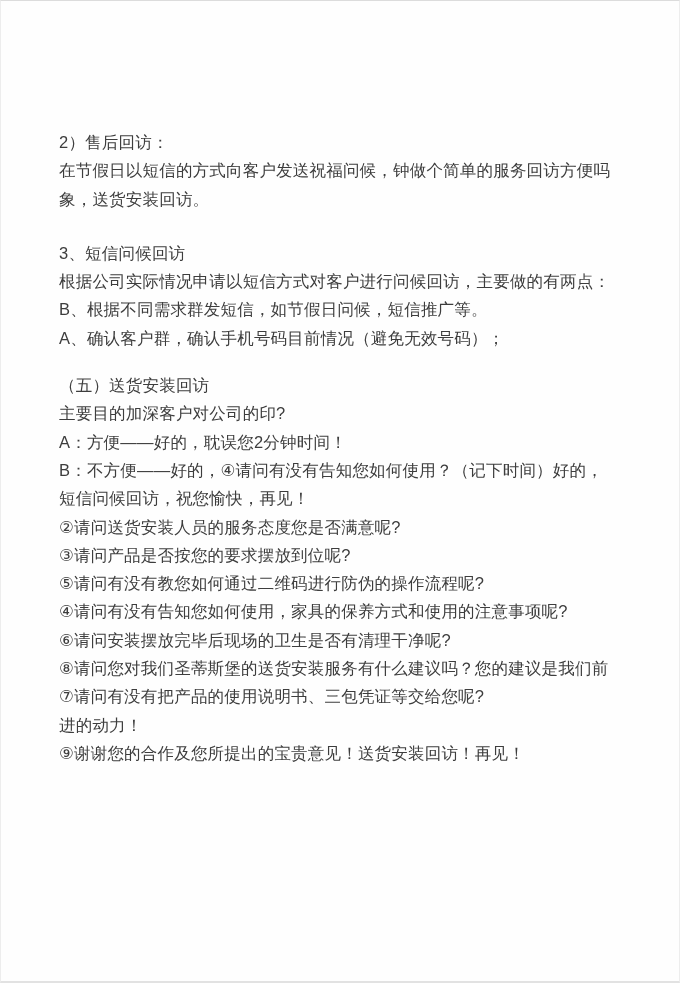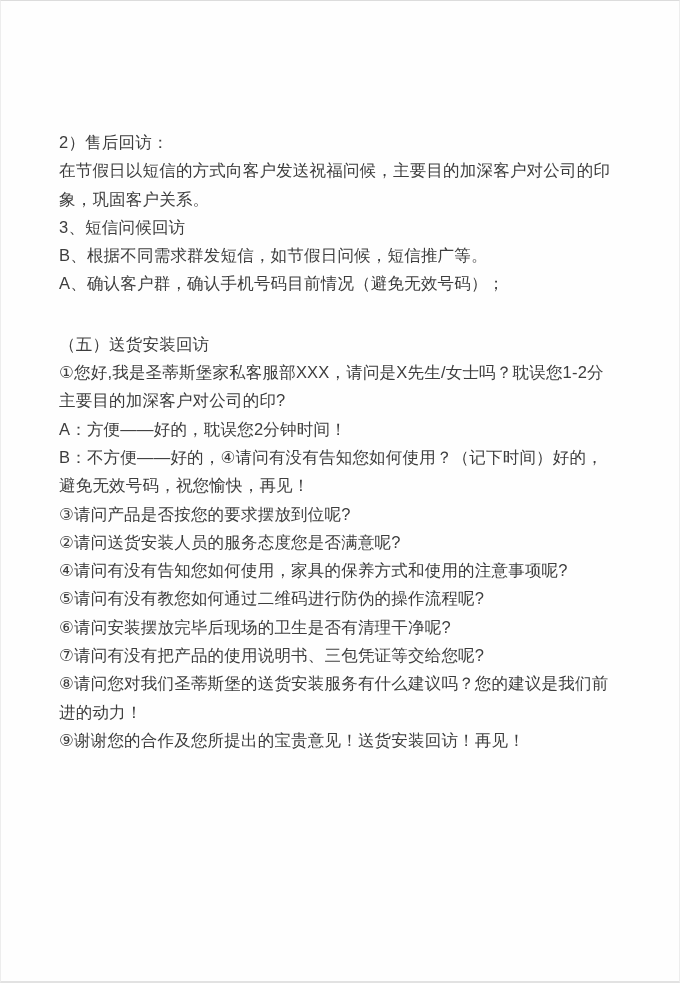--- a/index.html
+++ b/index.html
@@ -24,58 +24,58 @@
     position: absolute;
     left: 58px;
     top: 127px;
     width: 575px;
     font-size: 16.5px;
     line-height: 28.3px;
     color: #3d3d3d;
     letter-spacing: 0.2px;
   }
   .section { margin: 0; padding: 0; }
-  .section-gap-sms { }
-  .section-gap-delivery { margin-top: 32px; }
+  .section-gap-sms { margin-top: 26px; }
+  .section-gap-delivery { margin-top: 19px; }
   .line {
     height: 28.3px;
     white-space: nowrap;
     overflow: visible;
   }
 </style>
 </head>
 <body>
 
 <div class="page">
   <div class="content">
 
     <div class="section">
       <div class="line">2）售后回访：</div>
-      <div class="line">在节假日以短信的方式向客户发送祝福问候，主要目的加深客户对公司的印</div>
-      <div class="line">象，巩固客户关系。</div>
+      <div class="line">在节假日以短信的方式向客户发送祝福问候，钟做个简单的服务回访方便吗</div>
+      <div class="line">象，送货安装回访。</div>
     </div>
 
     <div class="section section-gap-sms">
       <div class="line">3、短信问候回访</div>
+      <div class="line">根据公司实际情况申请以短信方式对客户进行问候回访，主要做的有两点：</div>
       <div class="line">B、根据不同需求群发短信，如节假日问候，短信推广等。</div>
       <div class="line">A、确认客户群，确认手机号码目前情况（避免无效号码）；</div>
     </div>
 
     <div class="section section-gap-delivery">
       <div class="line">（五）送货安装回访</div>
-      <div class="line">①您好,我是圣蒂斯堡家私客服部XXX，请问是X先生/女士吗？耽误您1-2分</div>
       <div class="line">主要目的加深客户对公司的印?</div>
       <div class="line">A：方便——好的，耽误您2分钟时间！</div>
       <div class="line">B：不方便——好的，④请问有没有告知您如何使用？（记下时间）好的，</div>
-      <div class="line">避免无效号码，祝您愉快，再见！</div>
+      <div class="line">短信问候回访，祝您愉快，再见！</div>
+      <div class="line">②请问送货安装人员的服务态度您是否满意呢?</div>
       <div class="line">③请问产品是否按您的要求摆放到位呢?</div>
-      <div class="line">②请问送货安装人员的服务态度您是否满意呢?</div>
+      <div class="line">⑤请问有没有教您如何通过二维码进行防伪的操作流程呢?</div>
       <div class="line">④请问有没有告知您如何使用，家具的保养方式和使用的注意事项呢?</div>
-      <div class="line">⑤请问有没有教您如何通过二维码进行防伪的操作流程呢?</div>
       <div class="line">⑥请问安装摆放完毕后现场的卫生是否有清理干净呢?</div>
+      <div class="line">⑧请问您对我们圣蒂斯堡的送货安装服务有什么建议吗？您的建议是我们前</div>
       <div class="line">⑦请问有没有把产品的使用说明书、三包凭证等交给您呢?</div>
-      <div class="line">⑧请问您对我们圣蒂斯堡的送货安装服务有什么建议吗？您的建议是我们前</div>
       <div class="line">进的动力！</div>
       <div class="line">⑨谢谢您的合作及您所提出的宝贵意见！送货安装回访！再见！</div>
     </div>
 
   </div>
 </div>
 
 </body></html>

